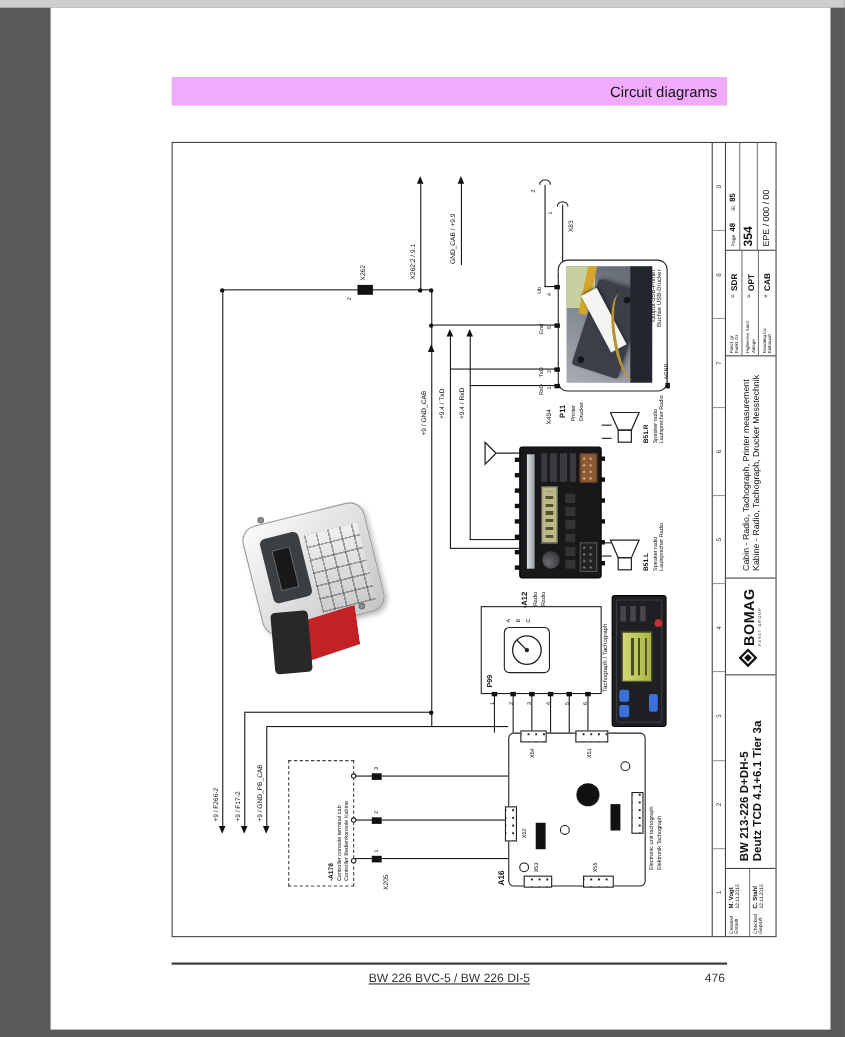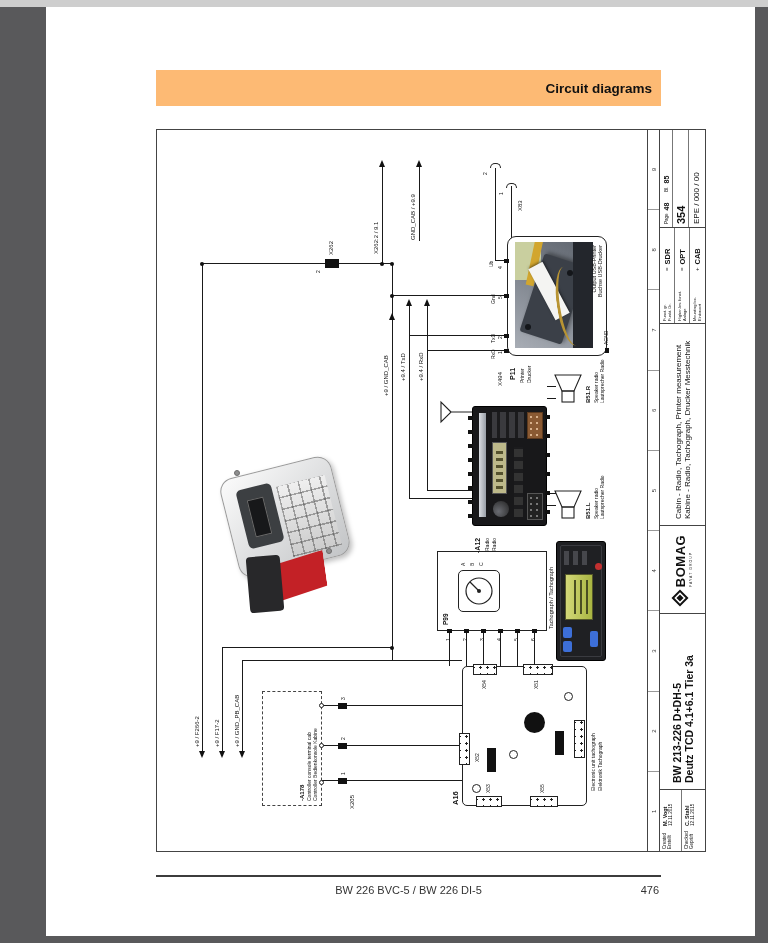--- a/index.html
+++ b/index.html
@@ -2,26 +2,26 @@
 <html><head>
 <meta charset="utf-8">
 <style>
   * { margin:0; padding:0; box-sizing:border-box; }
   html,body { width:768px; height:943px; background:#59595b; overflow:hidden;
               font-family:"Liberation Sans", sans-serif; color:#111; }
   #topstrip { position:absolute; left:0; top:0; width:768px; height:7px; background:#cecece; }
   #page { position:absolute; left:46px; top:7px; width:709px; height:929px; background:#ffffff; }
 
   
-  #hdrbar { position:absolute; left:110px; top:63px; width:505px; height:36px; background:#fdba74;
+  #hdrbar { position:absolute; left:110px; top:63px; width:505px; height:26px; background:#f0abfc;
             display:flex; align-items:center; justify-content:flex-end; padding-right:9px;
-            font-weight:bold; font-size:13.5px; }
+            font-weight:normal; font-size:13.5px; }
   #ftline { position:absolute; left:110px; top:868px; width:505px; height:2px; background:#3c3c3c; }
   #ftrow  { position:absolute; left:110px; top:877px; width:505px; height:16px; font-size:11px; color:#333; }
-  #ftmodel{ position:absolute; left:0; width:100%; text-align:center; }
+  #ftmodel{ position:absolute; left:0; width:100%; text-align:center;text-decoration:underline; }
   #ftpage { position:absolute; right:2px; }
 
   
   #sheetwrap { position:absolute; left:110px; top:845px; width:723px; height:550px;
                transform:rotate(-90deg); transform-origin:0 0; }
   #sheet { position:absolute; inset:0; border:1px solid #444; background:#fff; }
   #drawarea { position:absolute; left:0; top:0; width:721px; height:491px; border-bottom:1px solid #444; overflow:hidden; }
   #colrow { position:absolute; left:0; top:491px; width:721px; height:12px; border-bottom:1px solid #444; display:flex; }
   .colcell { flex:1; border-right:1px solid #999; font-size:6px; color:#333; display:flex; align-items:center; justify-content:center; }
   .colcell:last-child { border-right:none; }

